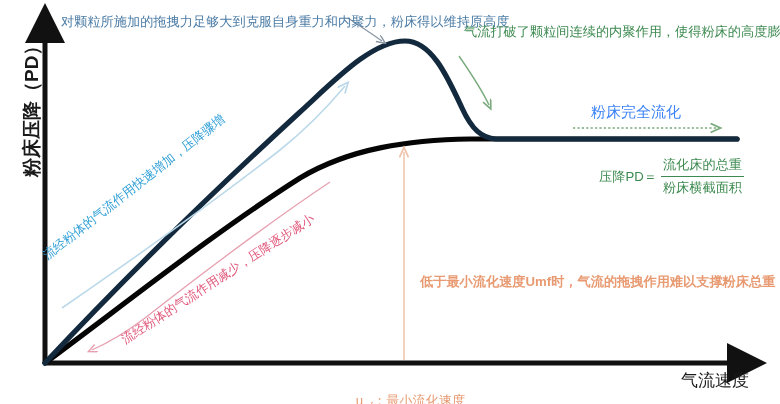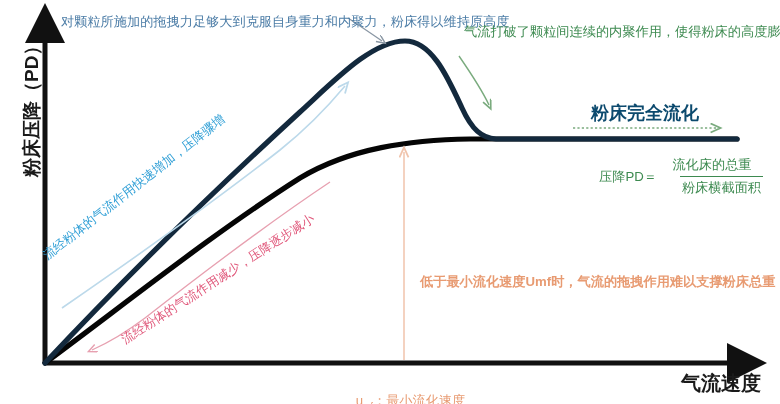--- a/index.html
+++ b/index.html
@@ -37,22 +37,22 @@
     transform: rotate(-90deg);
     font-size: 19px;
     font-weight: bold;
     color: #1a1a1a;
     letter-spacing: 0px;
   }
   
   #x-axis-label {
     left: 681px;
     top: 368px;
-    font-size: 20px;
-    font-weight: bold;
+    font-size: 17px;
+    font-weight: normal;
     color: #1a1a1a;
   }
 
   
   #note-top-blue {
     left: 61px;
     top: 12px;
     width: 300px;
     font-size: 13.2px;
     color: #4b7ca6;
@@ -90,23 +90,22 @@
     top: 22px;
     width: 245px;
     font-size: 13.2px;
     color: #3d8a50;
   }
 
   
   #note-fluid-green {
     left: 591px;
     top: 100px;
-    font-size: 18px;
-    color: #0c4a6e;
-    font-weight: bold;
+    font-size: 15px;
+    color: #3b82f6;
   }
 
   
   #note-formula-green {
     left: 599px;
     top: 155px;
     font-size: 13.2px;
     color: #3d8a50;
     display: flex;
     align-items: center;
@@ -114,21 +113,20 @@
   #note-formula-green .lhs { padding-right: 4px; white-space: pre; }
   #note-formula-green .frac {
     display: inline-flex;
     flex-direction: column;
     text-align: center;
   }
   #note-formula-green .num { padding: 0 2px 1px; }
   #note-formula-green .den {
     padding: 1px 2px 0;
     border-top: 1.4px solid #3d8a50;
-    margin-left: 19px;
   }
 
   
   #note-umf-orange {
     left: 420px;
     top: 272px;
     width: 235px;
     font-size: 13.2px;
     color: #e89b72;
     font-weight: bold;

